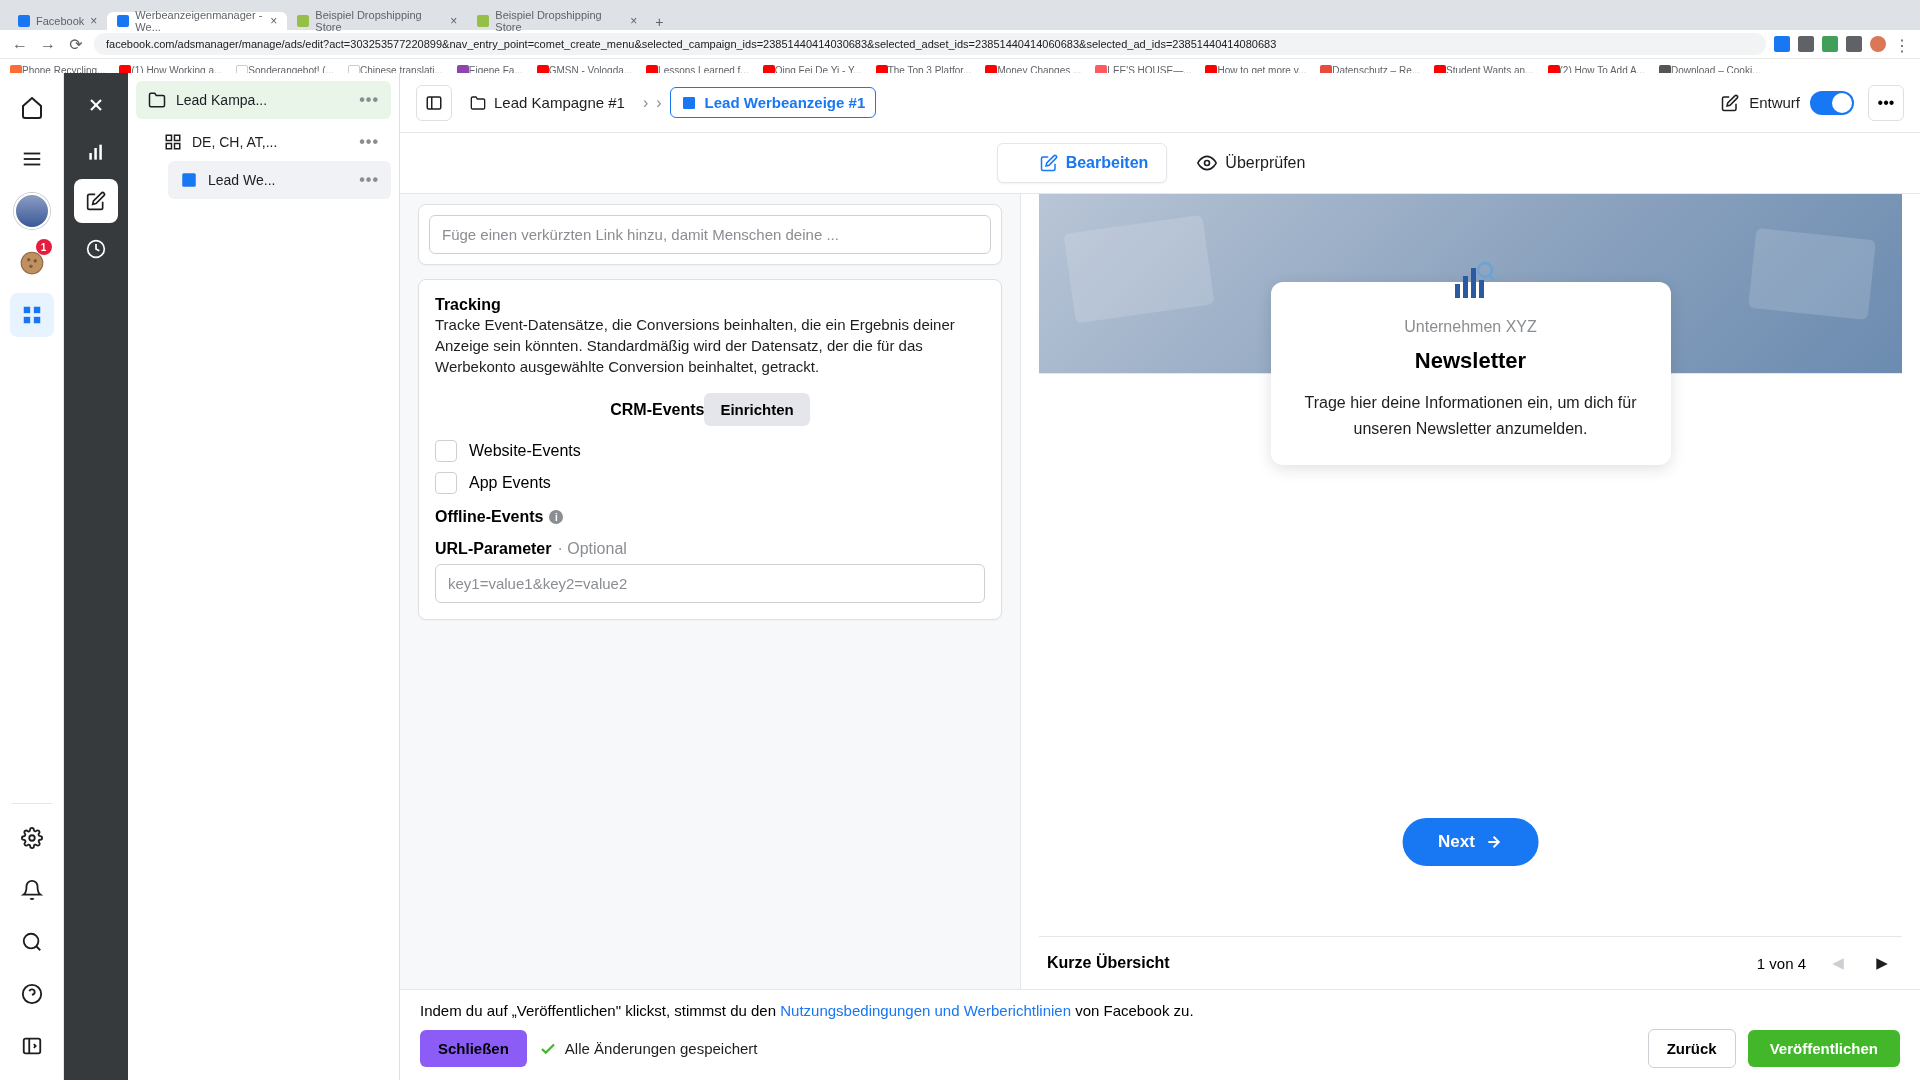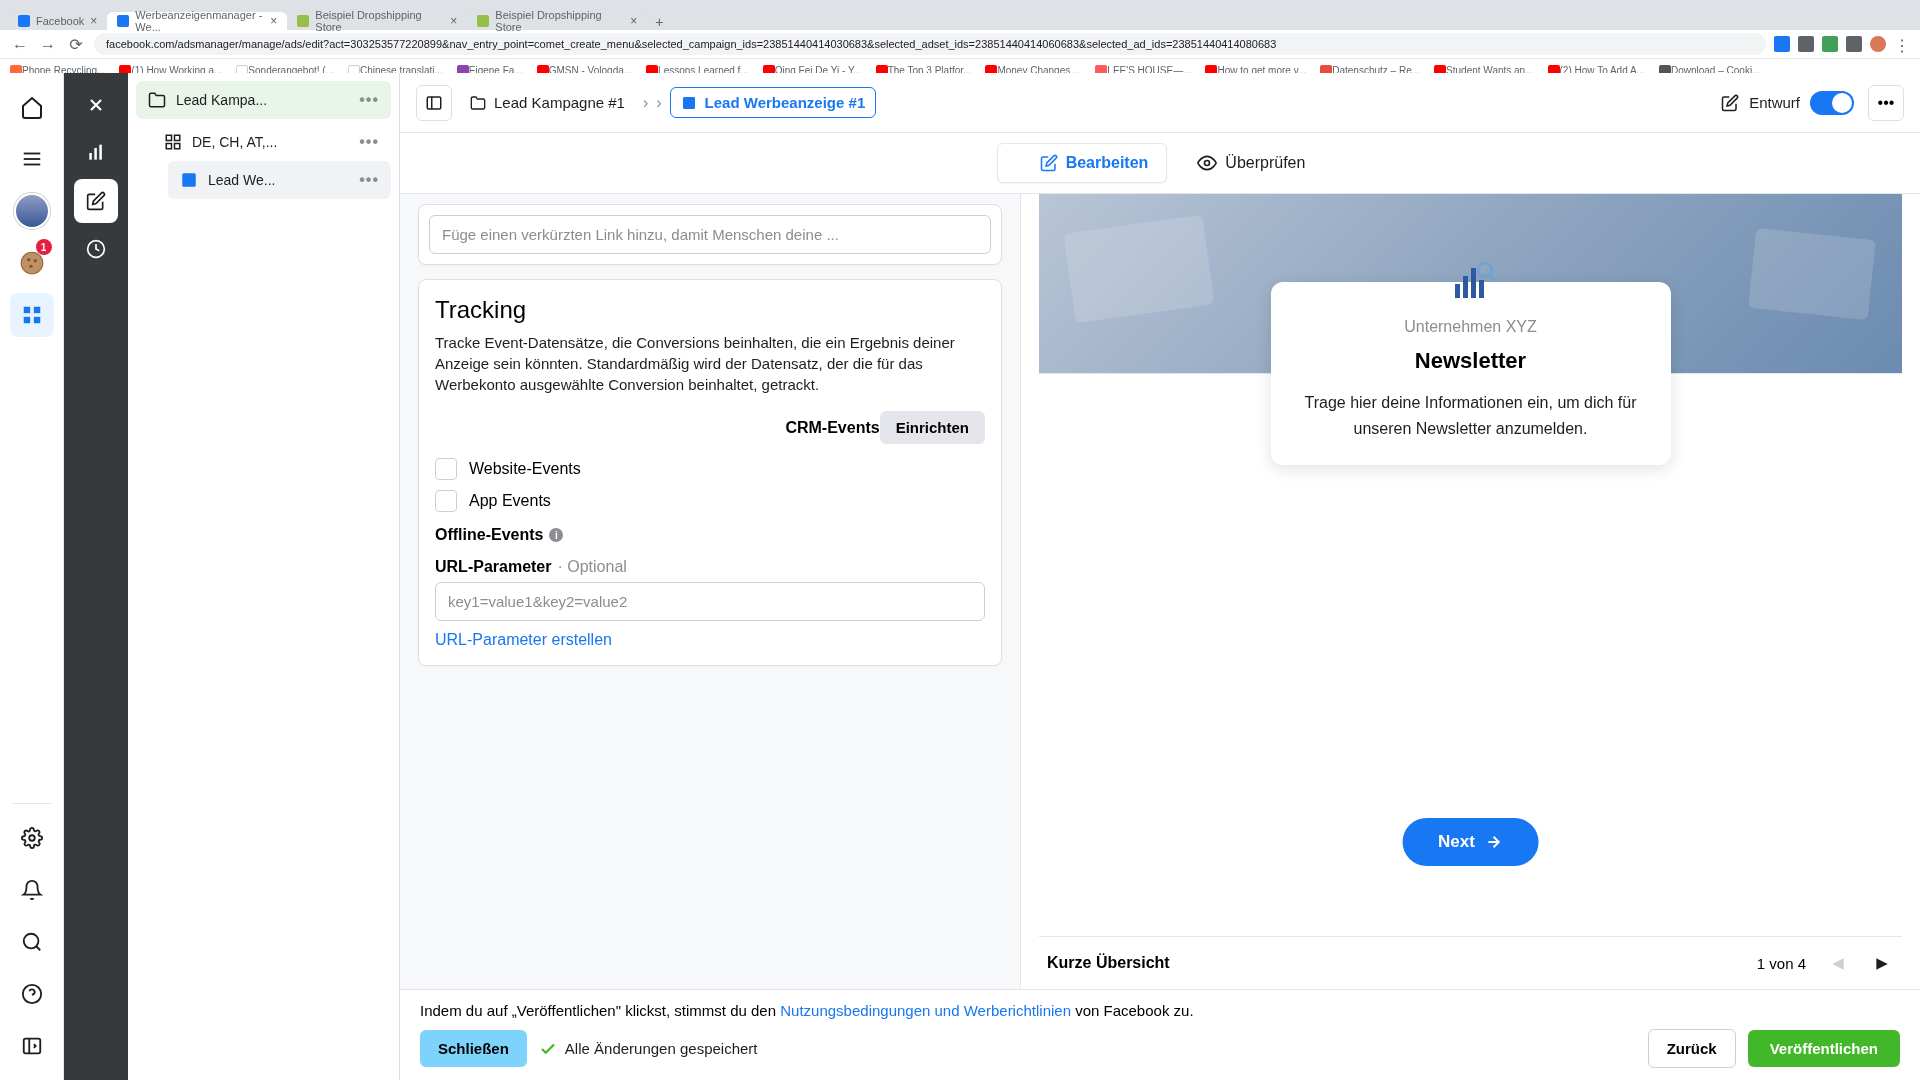--- a/index.html
+++ b/index.html
@@ -72,23 +72,23 @@
 
 
 .content-split { flex: 1; display: flex; overflow: hidden; }
 .form-col { width: 620px; padding: 10px 18px; overflow-y: auto; }
 .preview-col { flex: 1; background: #fff; border-left: 1px solid #e4e6eb; display: flex; flex-direction: column; padding: 0 18px 0 18px; }
 
 .card { background: #fff; border: 1px solid #dddfe2; border-radius: 8px; padding: 16px; margin-bottom: 14px; box-shadow: 0 1px 2px rgba(0,0,0,0.03); }
 .text-input { width: 100%; border: 1px solid #ccd0d5; border-radius: 6px; padding: 10px 12px; font-size: 15px; color: #1c1e21; }
 .text-input::placeholder { color: #8a8d91; }
 
-.card h3 { font-size: 24px; font-weight: 400; margin-bottom: 8px; }
+.card h3 { font-size: 16px; font-weight: 700; margin-bottom: 0; }
 .card p.desc { font-size: 15px; color: #1c1e21; line-height: 1.4; margin-bottom: 16px; }
-.row { display: flex; align-items: center; justify-content: flex-end; margin-bottom: 14px; }
+.row { display: flex; align-items: center; justify-content: center; margin-bottom: 14px; }
 .row .row-label { font-size: 16px; font-weight: 600; }
 .btn-secondary { background: #e4e6eb; border: none; padding: 8px 16px; border-radius: 6px; font-size: 15px; font-weight: 600; cursor: pointer; }
 .checkbox-row { display: flex; align-items: center; gap: 12px; margin: 10px 0; }
 .checkbox { width: 22px; height: 22px; border: 1px solid #ccd0d5; border-radius: 4px; cursor: pointer; }
 .checkbox-label { font-size: 16px; }
 .subhead { font-size: 16px; font-weight: 600; margin: 14px 0 6px; display: flex; align-items: center; gap: 6px; }
 .info-icon { width: 14px; height: 14px; border-radius: 50%; background: #8a8d91; color: #fff; font-size: 10px; display: inline-flex; align-items: center; justify-content: center; }
 .optional { color: #8a8d91; font-weight: 400; }
 .link { color: #1877f2; font-size: 16px; cursor: pointer; margin-top: 10px; display: block; }
 
@@ -108,21 +108,21 @@
 .preview-footer .pf-label { font-size: 16px; font-weight: 600; }
 .pager { display: flex; align-items: center; gap: 20px; font-size: 15px; }
 .pager-btn { width: 24px; height: 24px; display: flex; align-items: center; justify-content: center; cursor: pointer; color: #1c1e21; }
 .pager-btn.disabled { color: #ccd0d5; cursor: default; }
 
 
 .footer { background: #fff; border-top: 1px solid #e4e6eb; padding: 12px 20px; }
 .footer-disclaimer { font-size: 15px; margin-bottom: 10px; }
 .footer-disclaimer a { color: #1877f2; text-decoration: none; }
 .footer-actions { display: flex; align-items: center; gap: 12px; }
-.btn-close { background: #7dd3fc; border: none; padding: 10px 18px; border-radius: 6px; font-size: 15px; font-weight: 600; cursor: pointer; }
+.btn-close { background: #8b5cf6; border: none; padding: 10px 18px; border-radius: 6px; font-size: 15px; font-weight: 600; cursor: pointer; }
 .save-status { display: flex; align-items: center; gap: 8px; color: #1c1e21; font-size: 15px; }
 .footer-actions .spacer { flex: 1; }
 .btn-back { background: #fff; border: 1px solid #ccd0d5; padding: 10px 18px; border-radius: 6px; font-size: 15px; font-weight: 600; cursor: pointer; }
 .btn-publish { background: #42b72a; color: #fff; border: none; padding: 10px 22px; border-radius: 6px; font-size: 15px; font-weight: 700; cursor: pointer; }
 
 svg { display: block; }
 </style>
 </head>
 <body>
 
@@ -439,21 +439,20 @@
           <div class="subhead">
             <span>Offline-Events</span>
             <span class="info-icon">i</span>
           </div>
 
           <div class="subhead">
             <span>URL-Parameter</span>
             <span class="optional">· Optional</span>
           </div>
           <input class="text-input" placeholder="key1=value1&amp;key2=value2" style="">
-          <a class="link">URL-Parameter erstellen</a>
         </div>
       </div>
 
       <div class="preview-col">
         <div class="preview-body">
           <div class="preview-hero"></div>
           <div class="preview-card">
             <div class="preview-logo">
               <svg viewBox="0 0 52 52" fill="none">
                   <rect x="10" y="28" width="5" height="14" fill="#2c5aa0"></rect>

